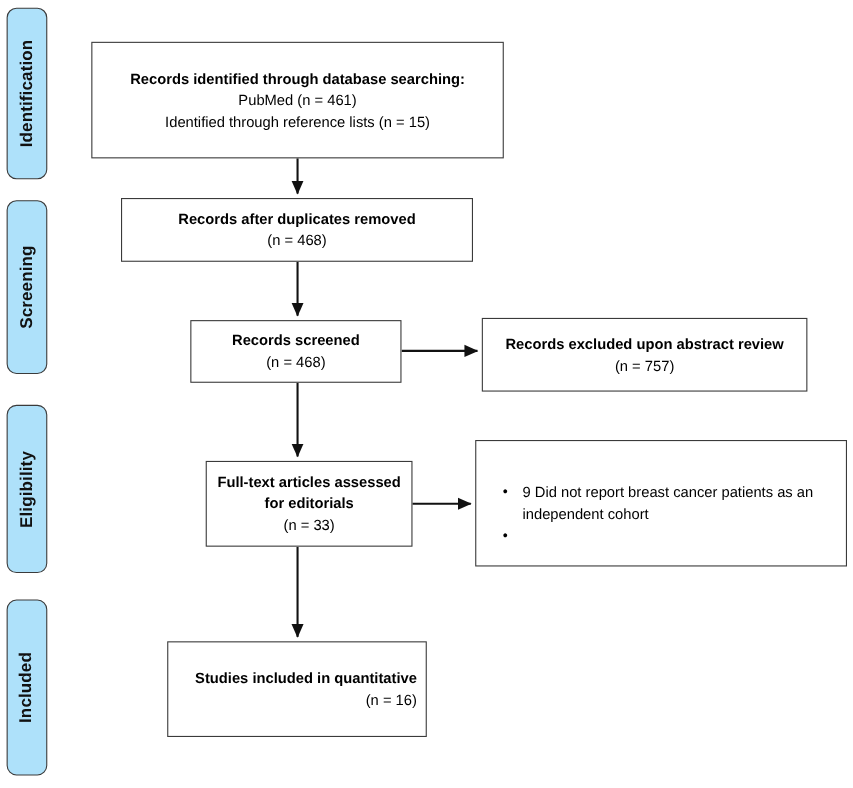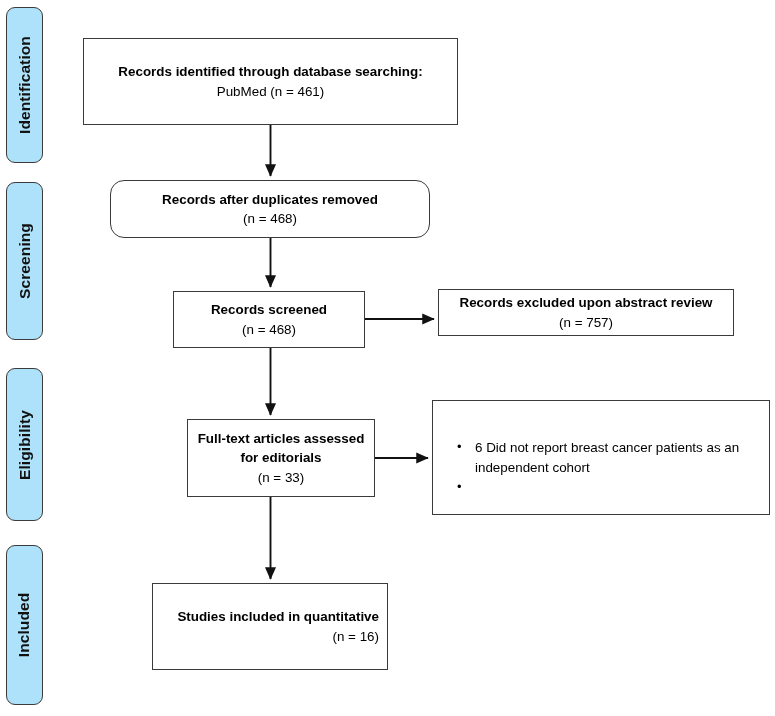--- a/index.html
+++ b/index.html
@@ -138,51 +138,52 @@
   </div>
 
   <div class="stage" style="left:6px; top:368px; width:37px; height:153px;">
     <span class="stage-text">Eligibility</span>
   </div>
 
   <div class="stage" style="left:6px; top:545px; width:37px; height:160px;">
     <span class="stage-text">Included</span>
   </div>
 
-  <div class="fbox" style="left:83px; top:38px; width:375px; height:87px;">
+  <div class="fbox" style="left:83px; top:38px; width:375px; height:106px;">
     <div class="ln b">Records identified through database searching:</div>
     <div class="ln">PubMed (n = 461)</div>
+    <div class="ln">Identified through reference lists (n = 15)</div>
   </div>
 
-  <div class="fbox" style="left:110px; top:180px; width:320px; height:58px;border-radius:14px;">
+  <div class="fbox" style="left:110px; top:180px; width:320px; height:58px;">
     <div class="ln b">Records after duplicates removed</div>
     <div class="ln">(n = 468)</div>
   </div>
 
   <div class="fbox" style="left:173px; top:291px; width:192px; height:57px;">
     <div class="ln b">Records screened</div>
     <div class="ln">(n = 468)</div>
   </div>
 
-  <div class="fbox" style="left:438px; top:289px; width:296px; height:47px;">
+  <div class="fbox" style="left:438px; top:289px; width:296px; height:67px;">
     <div class="ln b">Records excluded upon abstract review</div>
     <div class="ln">(n = 757)</div>
   </div>
 
   <div class="fbox" style="left:187px; top:419px; width:188px; height:78px;">
     <div class="ln b">Full-text articles assessed</div>
     <div class="ln b">for editorials</div>
     <div class="ln">(n = 33)</div>
   </div>
 
   <div class="fbox left-al" style="left:432px; top:400px; width:338px; height:115px;">
     <ul class="bullets">
       <li>
         <span class="dot">•</span>
-        <span>6 Did not report breast cancer patients as an independent cohort</span>
+        <span>9 Did not report breast cancer patients as an independent cohort</span>
       </li>
       <li>
         <span class="dot">•</span>
       </li>
     </ul>
   </div>
 
   <div class="fbox" style="left:152px; top:583px; width:236px; height:87px;align-items:flex-end;">
     <div class="ln b">Studies included in quantitative</div>
     <div class="ln">(n = 16)</div>

